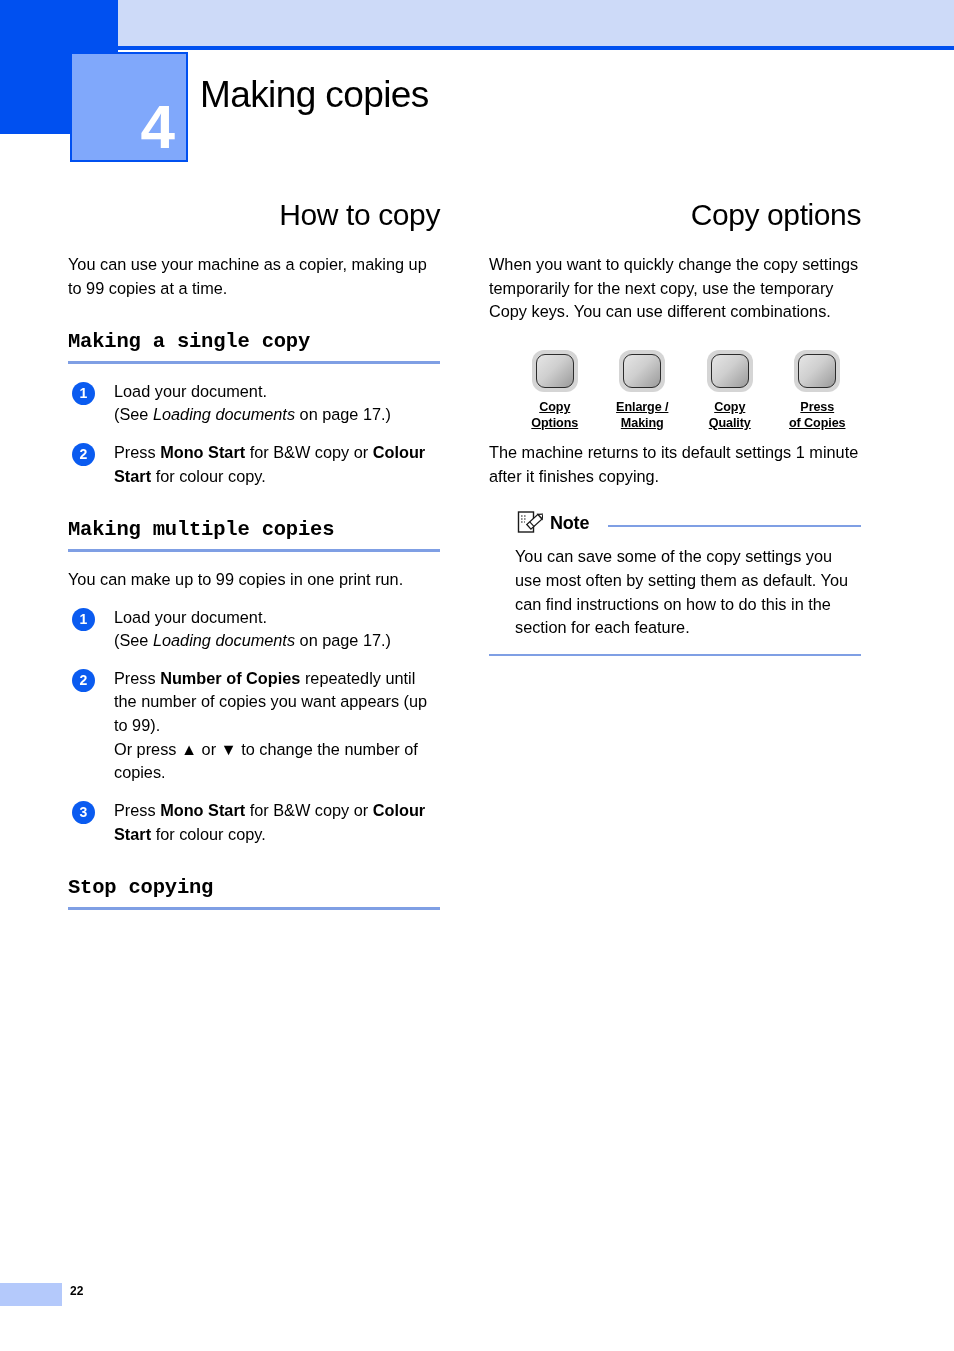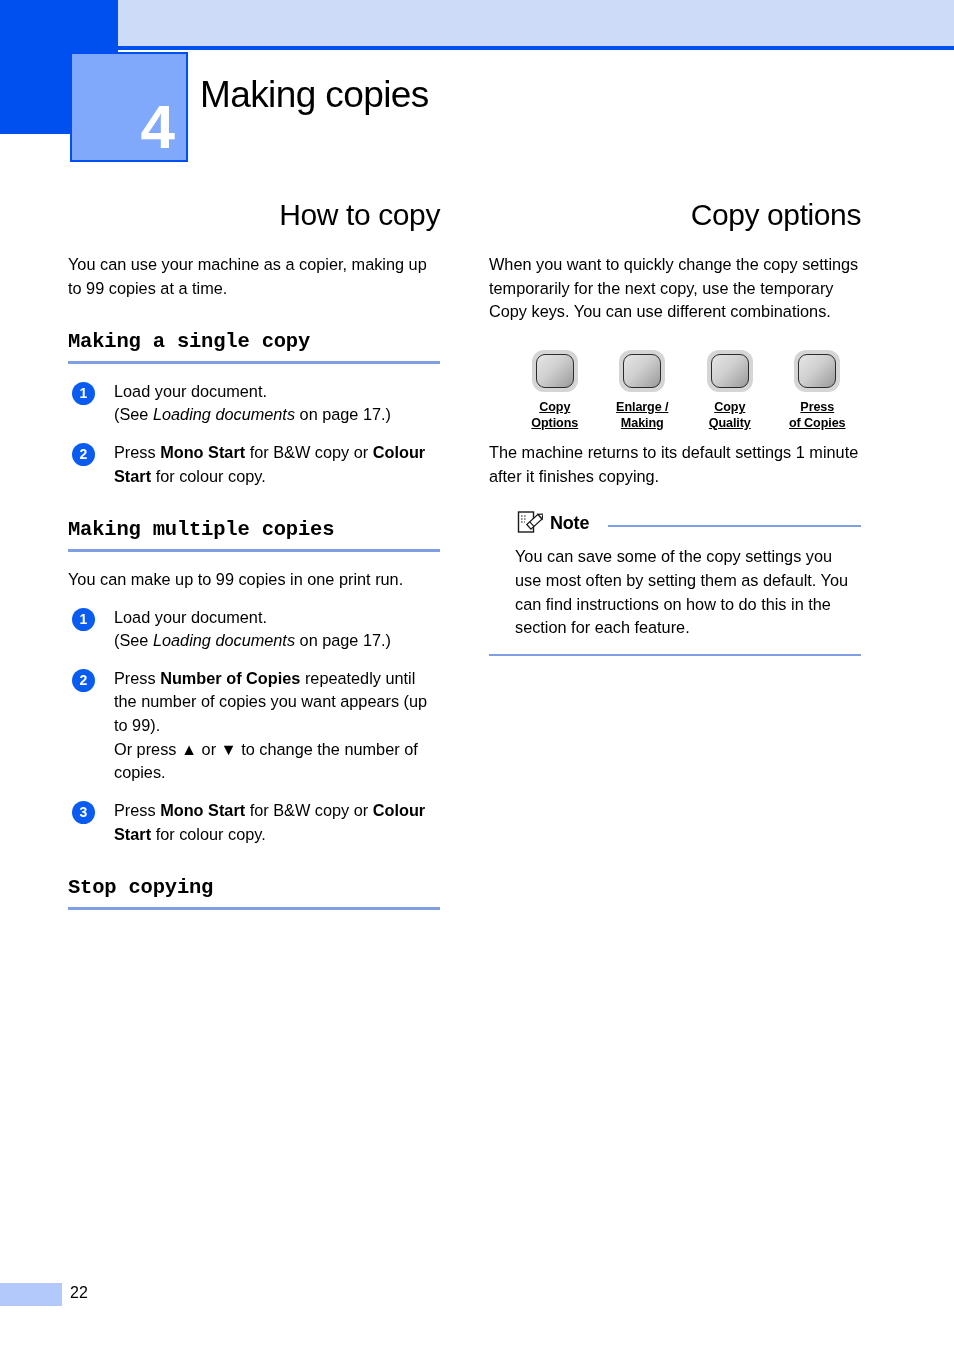--- a/index.html
+++ b/index.html
@@ -193,22 +193,22 @@
   
   .foot-block {
     position: absolute;
     left: 0; top: 1283px;
     width: 62px; height: 23px;
     background: #b4c9fb;
   }
   .foot-page {
     position: absolute;
     left: 70px; top: 1284px;
-    font-size: 16px;
-    font-weight: normal;
+    font-size: 12px;
+    font-weight: bold;
   }
 </style>
 </head>
 <body>
 
 <div class="hdr-dark-block"></div>
 <div class="hdr-light-bar"></div>
 <div class="hdr-rule"></div>
 <div class="chapter-box">
   <span class="chapter-num">4</span>

